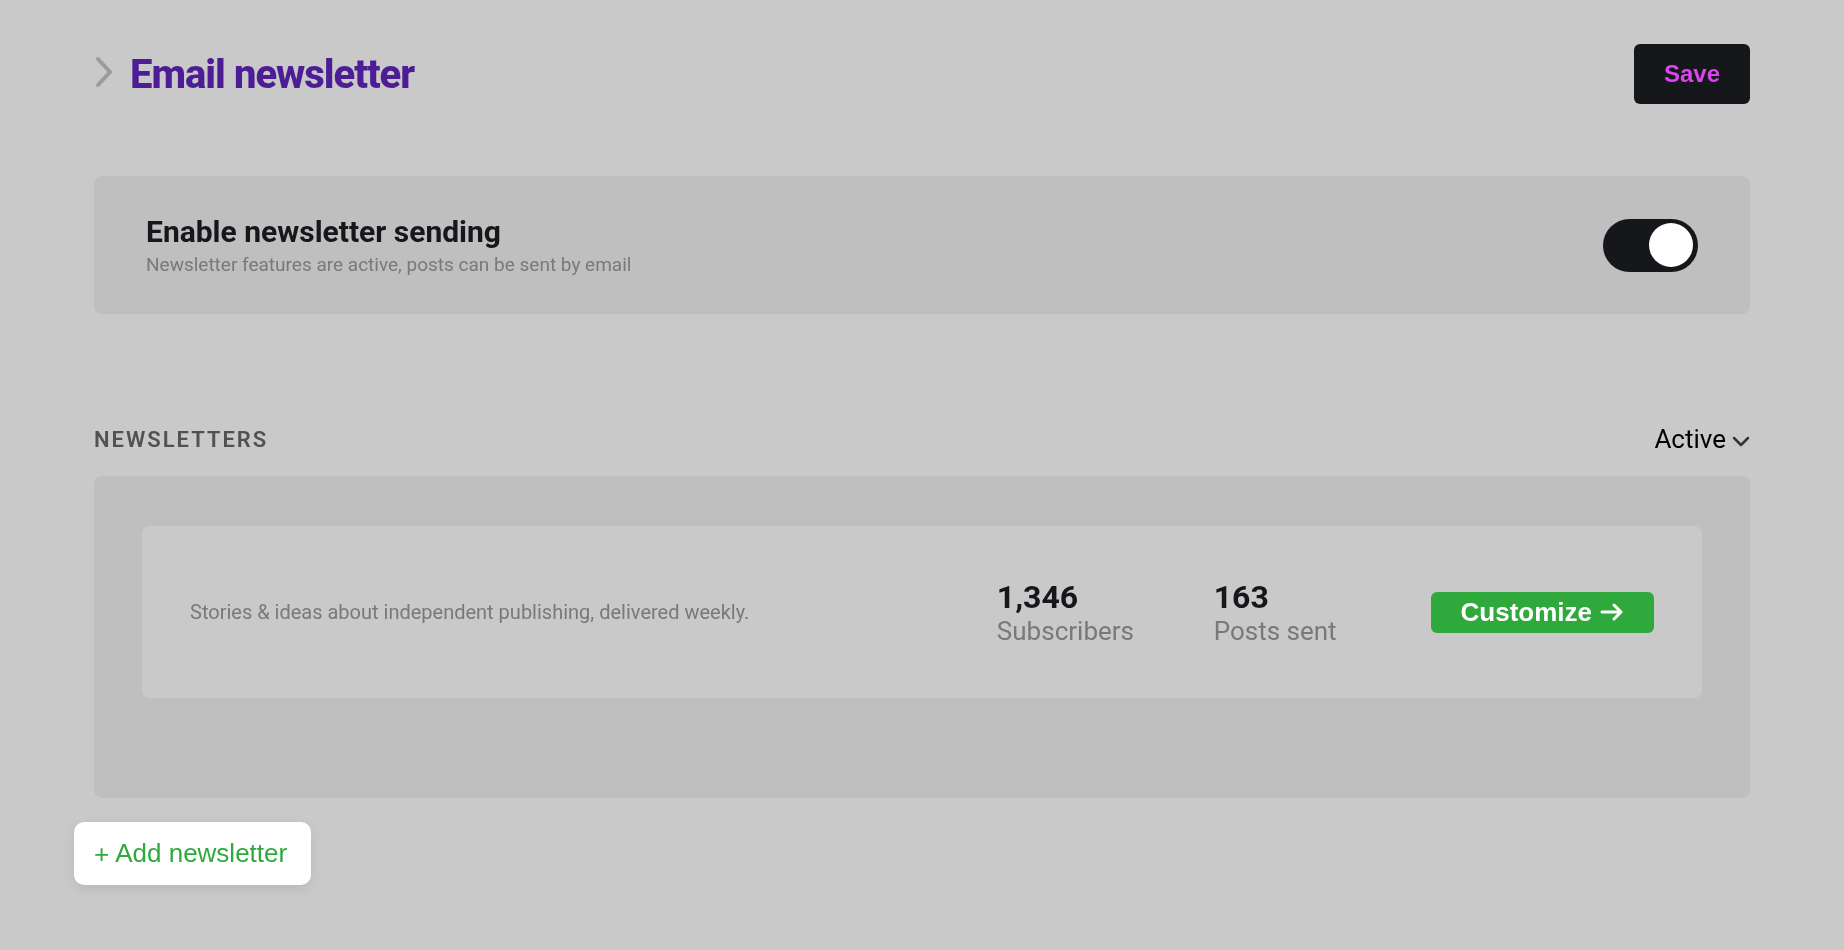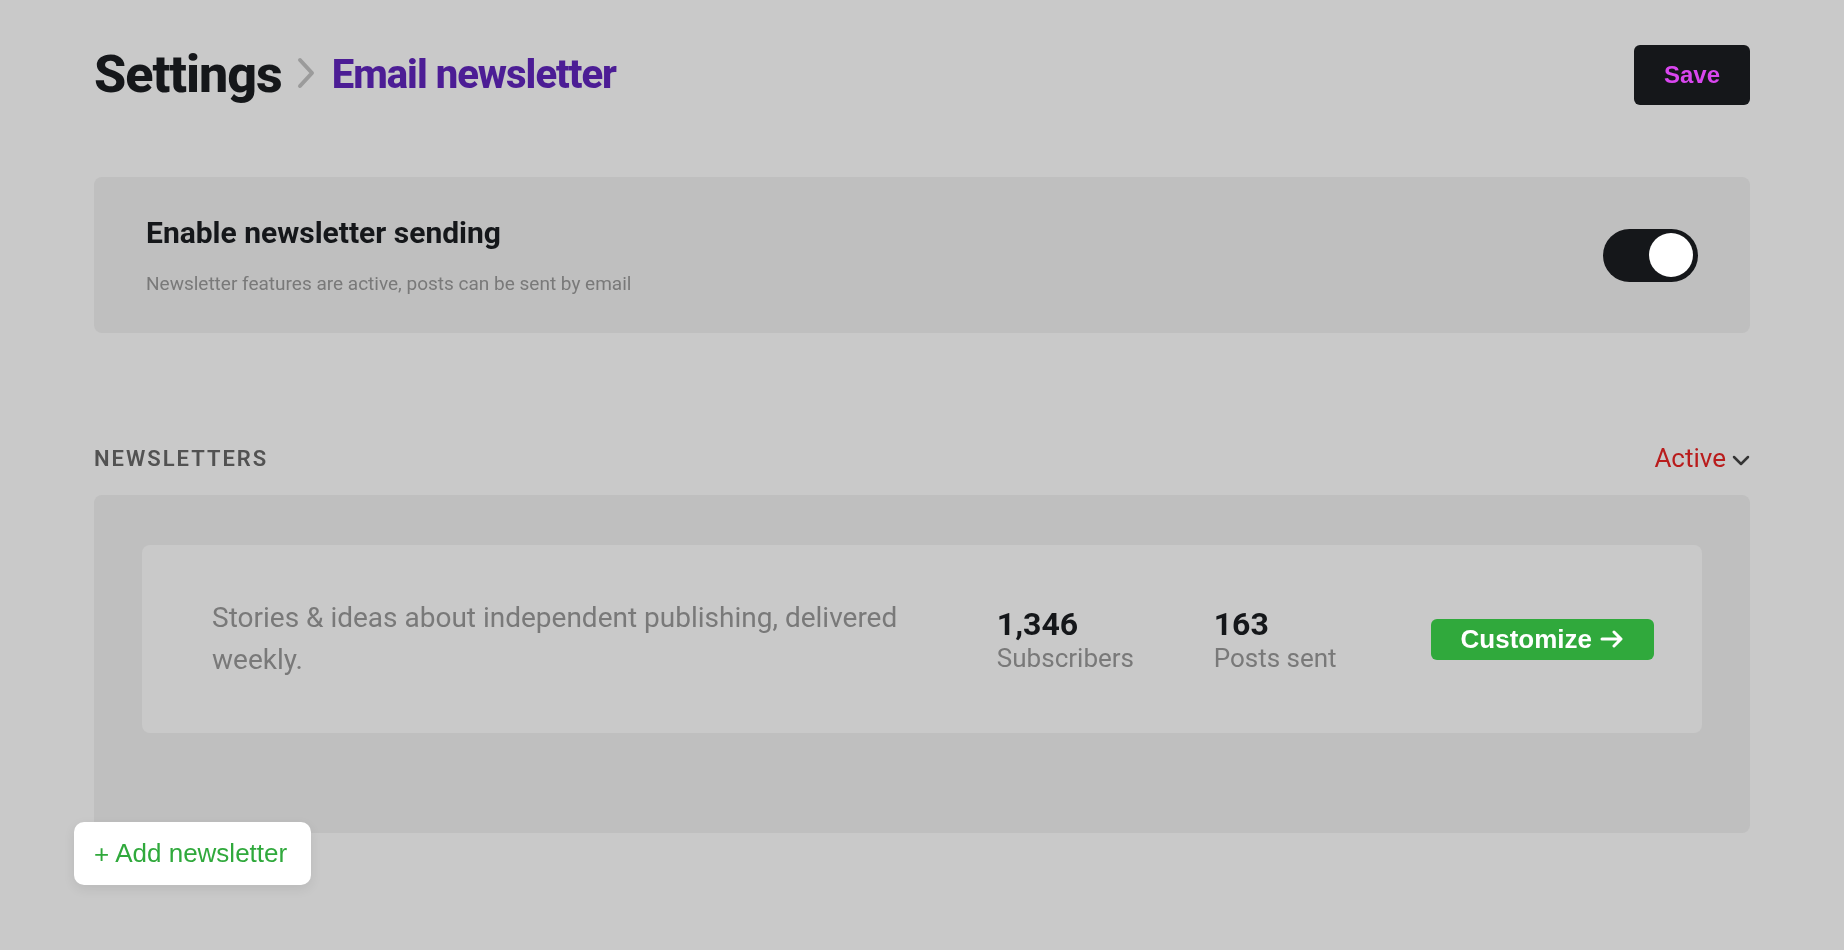--- a/index.html
+++ b/index.html
@@ -57,21 +57,21 @@
       border-radius: 8px;
       padding: 38px 52px;
       display: flex;
       align-items: center;
       justify-content: space-between;
     }
     .enable-title {
       font-size: 30px;
       font-weight: 700;
       color: #15171a;
-      margin-bottom: 22px;
+      margin-bottom: 4px;
     }
     .enable-desc {
       font-size: 19px;
       color: #797979;
     }
     .toggle {
       width: 95px;
       height: 53px;
       background: #15171a;
       border-radius: 28px;
@@ -98,21 +98,21 @@
       font-weight: 600;
       letter-spacing: 2px;
       color: #525252;
       text-transform: uppercase;
     }
     .filter-select {
       display: flex;
       align-items: center;
       gap: 6px;
       font-size: 26px;
-      color: #b91c1c;
+      color: #000000;
       cursor: pointer;
       text-align: center;
     }
     .newsletters-container {
       margin: 22px 94px 0 94px;
       background: #bfbfbf;
       border-radius: 8px;
       padding: 50px 48px 100px 48px;
     }
     .newsletter-card {
@@ -128,24 +128,23 @@
       flex: 1 1 auto;
       max-width: 740px;
     }
     .nl-title {
       font-size: 32px;
       font-weight: 700;
       color: #15171a;
       margin-bottom: 10px;
     }
     .nl-desc {
-      font-size: 28px;
+      font-size: 20px;
       color: #797979;
       line-height: 1.5;
-      margin-left: 22px;
     }
     .nl-stat {
       min-width: 150px;
     }
     .nl-stat-val {
       font-size: 32px;
       font-weight: 700;
       color: #15171a;
     }
     .nl-stat-lbl {
@@ -187,21 +186,20 @@
       line-height: 1;
       font-weight: 400;
     }
   </style>
 </head>
 <body>
 
 <div class="page">
   <div class="header-row">
     <div class="breadcrumb">
-      <span class="breadcrumb-parent">Settings</span>
       <span>
         <svg class="chevron-right" width="22" height="34" viewBox="0 0 22 34" fill="none">
           <path d="M4 4 L16 17 L4 30" stroke-width="4" stroke-linecap="round" stroke-linejoin="round"></path>
         </svg>
       </span>
       <span class="breadcrumb-current">Email newsletter</span>
     </div>
     <button class="save-btn">Save</button>
   </div>
 

